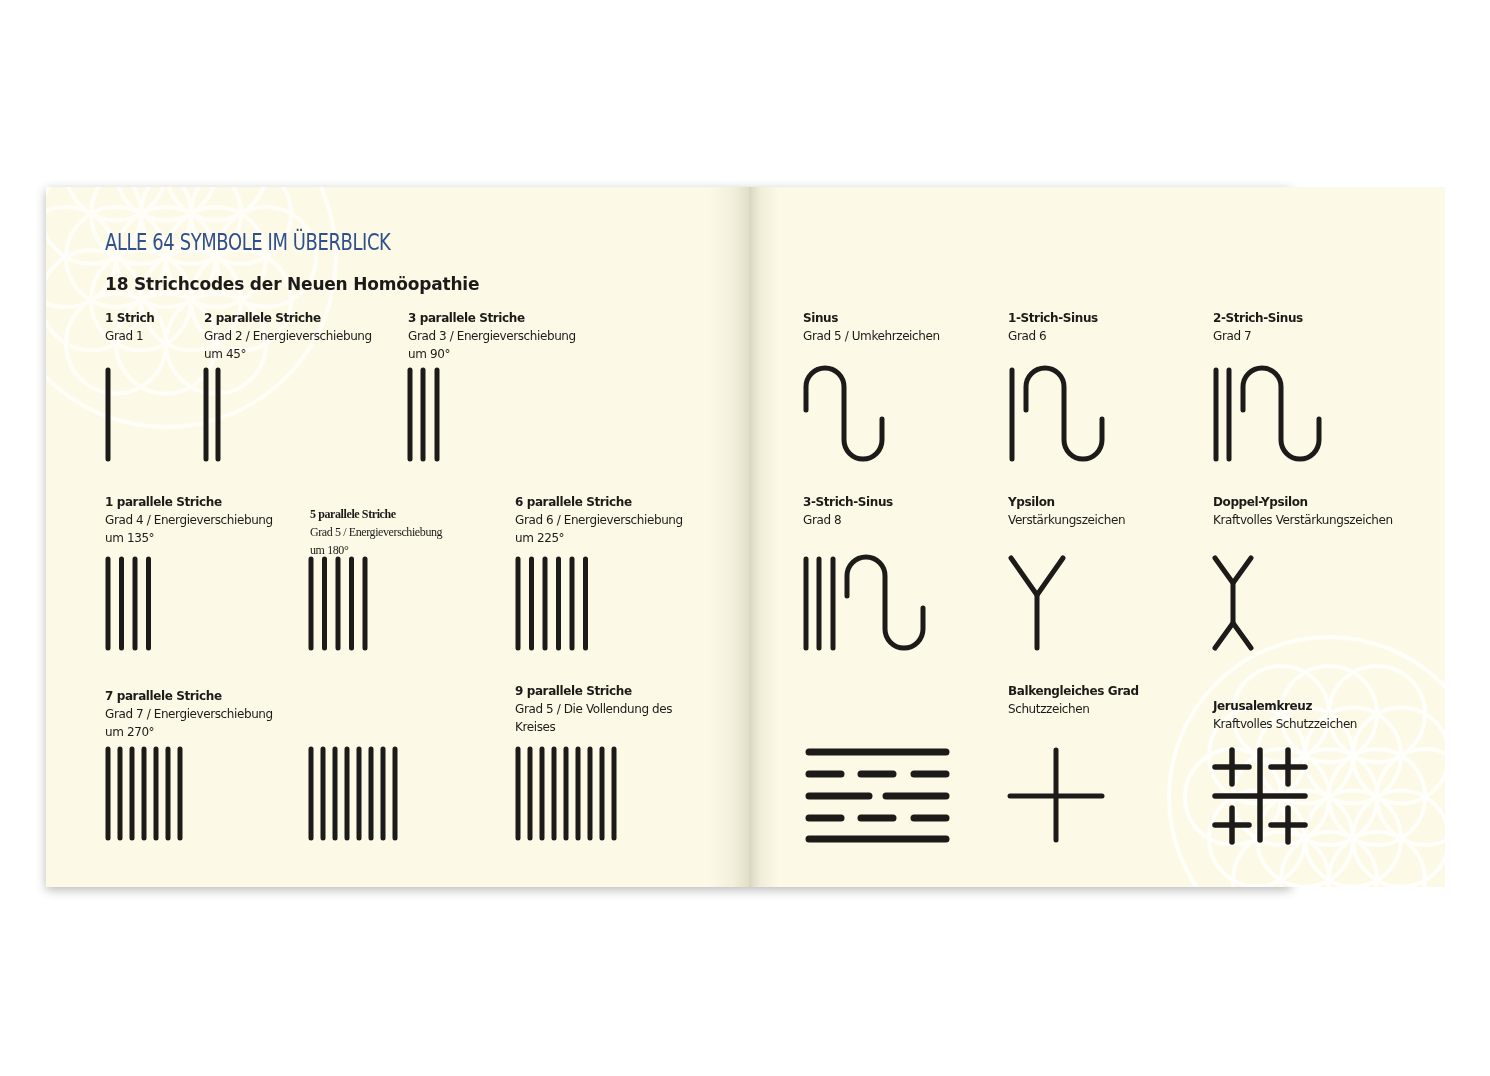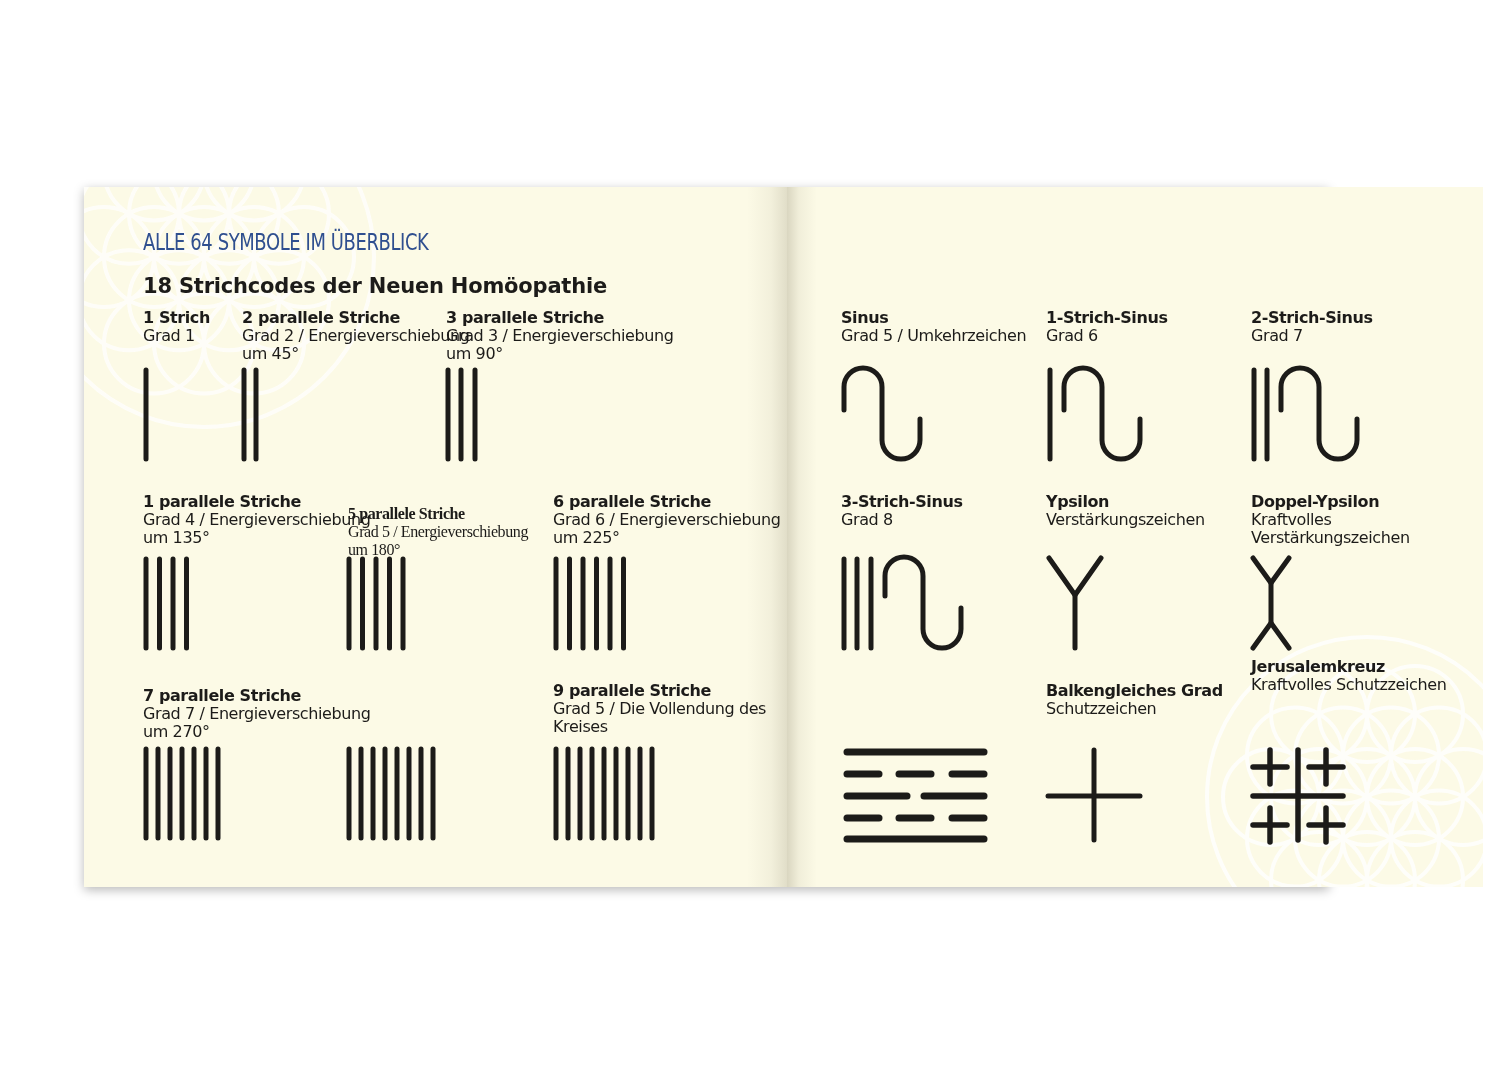--- a/index.html
+++ b/index.html
@@ -9,21 +9,20 @@
       position: relative;
       overflow: hidden;
       font-family: "Liberation Sans", "DejaVu Sans", sans-serif;
       color: #1c1b19;
     }
     .spread {
       position: absolute;
       left: 46px; top: 187px;
       width: 1245px; height: 700px;
       box-shadow: 0 3px 10px rgba(0,0,0,0.28);
-      margin-left: 38px;
     }
     .page {
       position: absolute; top: 0; height: 700px;
       background: #fcfae6;
       overflow: hidden;
     }
     .page-left { left: 0; width: 703px; }
     .page-right { left: 703px; width: 696px; }
     .gutter-left {
       position: absolute; right: 0; top: 0; width: 40px; height: 100%;
@@ -41,28 +40,28 @@
       font-family: "DejaVu Sans", sans-serif;
       font-size: 23px;
       letter-spacing: -0.5px;
       transform: scaleX(0.78);
       transform-origin: left top;
       color: #2f4f8f;
       font-weight: normal;
     }
     .section-title {
       font-family: "DejaVu Sans", sans-serif;
-      font-size: 21px;
+      font-size: 17px;
       font-weight: bold;
       letter-spacing: -0.2px;
     }
     .caption {
       position: absolute;
       font-family: "DejaVu Sans", sans-serif;
-      font-size: 16px;
+      font-size: 12px;
       line-height: 18px;
       letter-spacing: -0.4px;
     }
     .caption .cap-title { font-weight: bold; display: block; }
     .caption .cap-sub { display: block; white-space: pre-line; }
     svg.sym { position: absolute; left: 0; top: 0; overflow: visible; }
   </style>
 </head>
 <body>
 
@@ -259,21 +258,21 @@
     </div>
     <div class="caption" style="left:464px; top:306px;">
       <span class="cap-title">Doppel-Ypsilon</span>
       <span class="cap-sub">Kraftvolles Verstärkungszeichen</span>
     </div>
 
     <div class="caption" style="left:259px; top:495px;">
       <span class="cap-title">Balkengleiches Grad</span>
       <span class="cap-sub">Schutzzeichen</span>
     </div>
-    <div class="caption" style="left:464px; top:471px;">
+    <div class="caption" style="left:464px; top:510px;">
       <span class="cap-title">Jerusalemkreuz</span>
       <span class="cap-sub">Kraftvolles Schutzzeichen</span>
     </div>
 
     <svg class="sym" width="696" height="700">
       <g fill="none" stroke="#1c1b19" stroke-width="5" stroke-linecap="round" stroke-linejoin="round">
 
         <path d="M57 223 L57 200 A19 19 0 0 1 95 200 L95 253 A19 19 0 0 0 133 253 L133 232"></path>
 
         <g>

